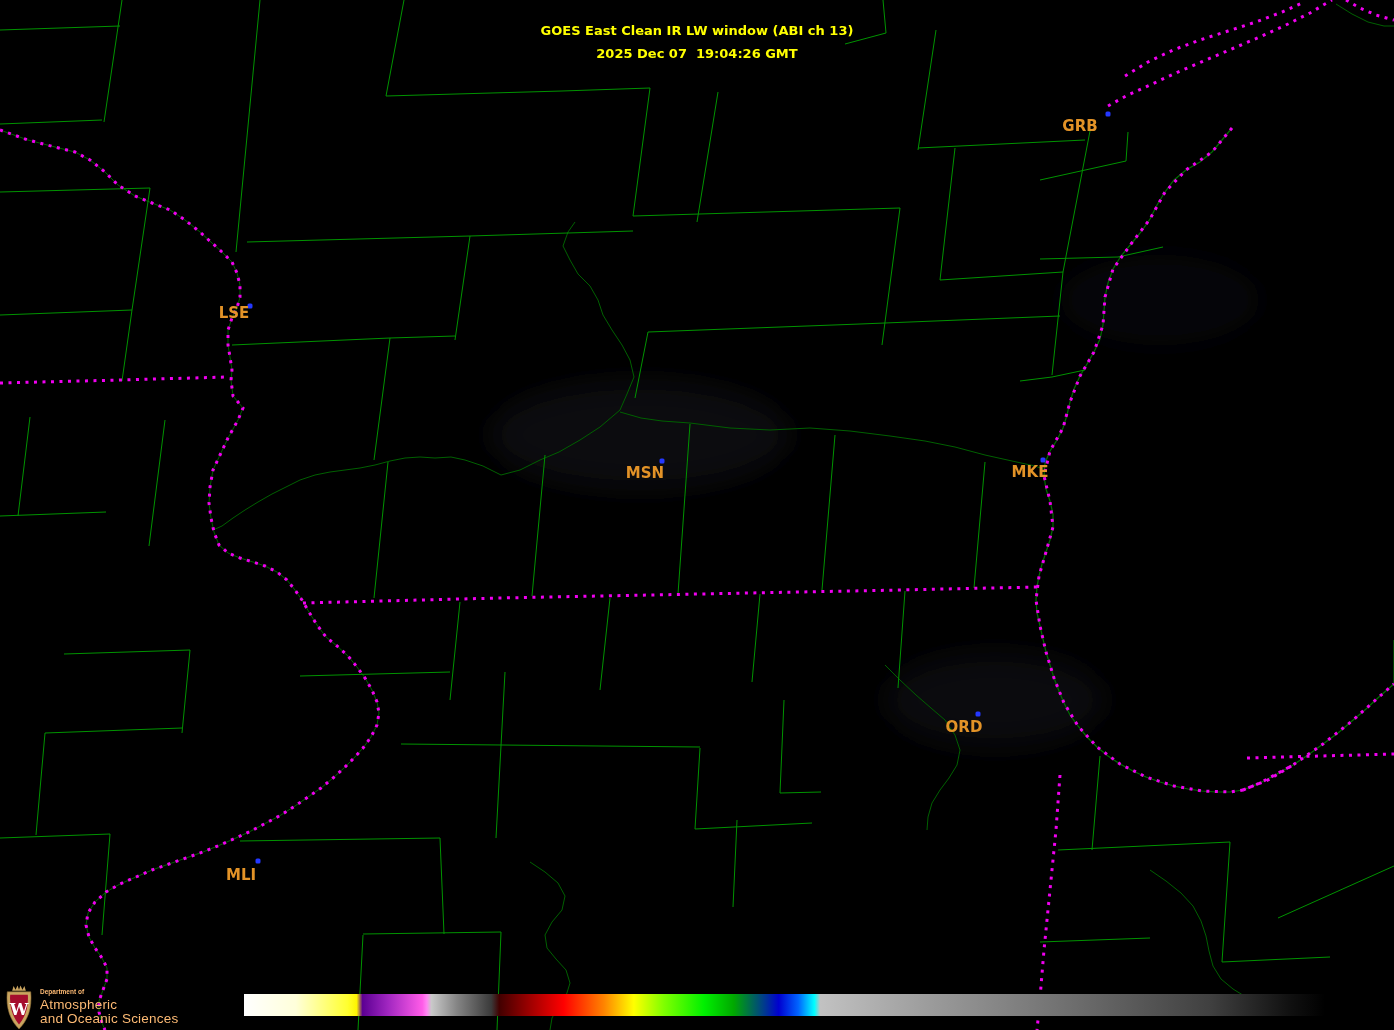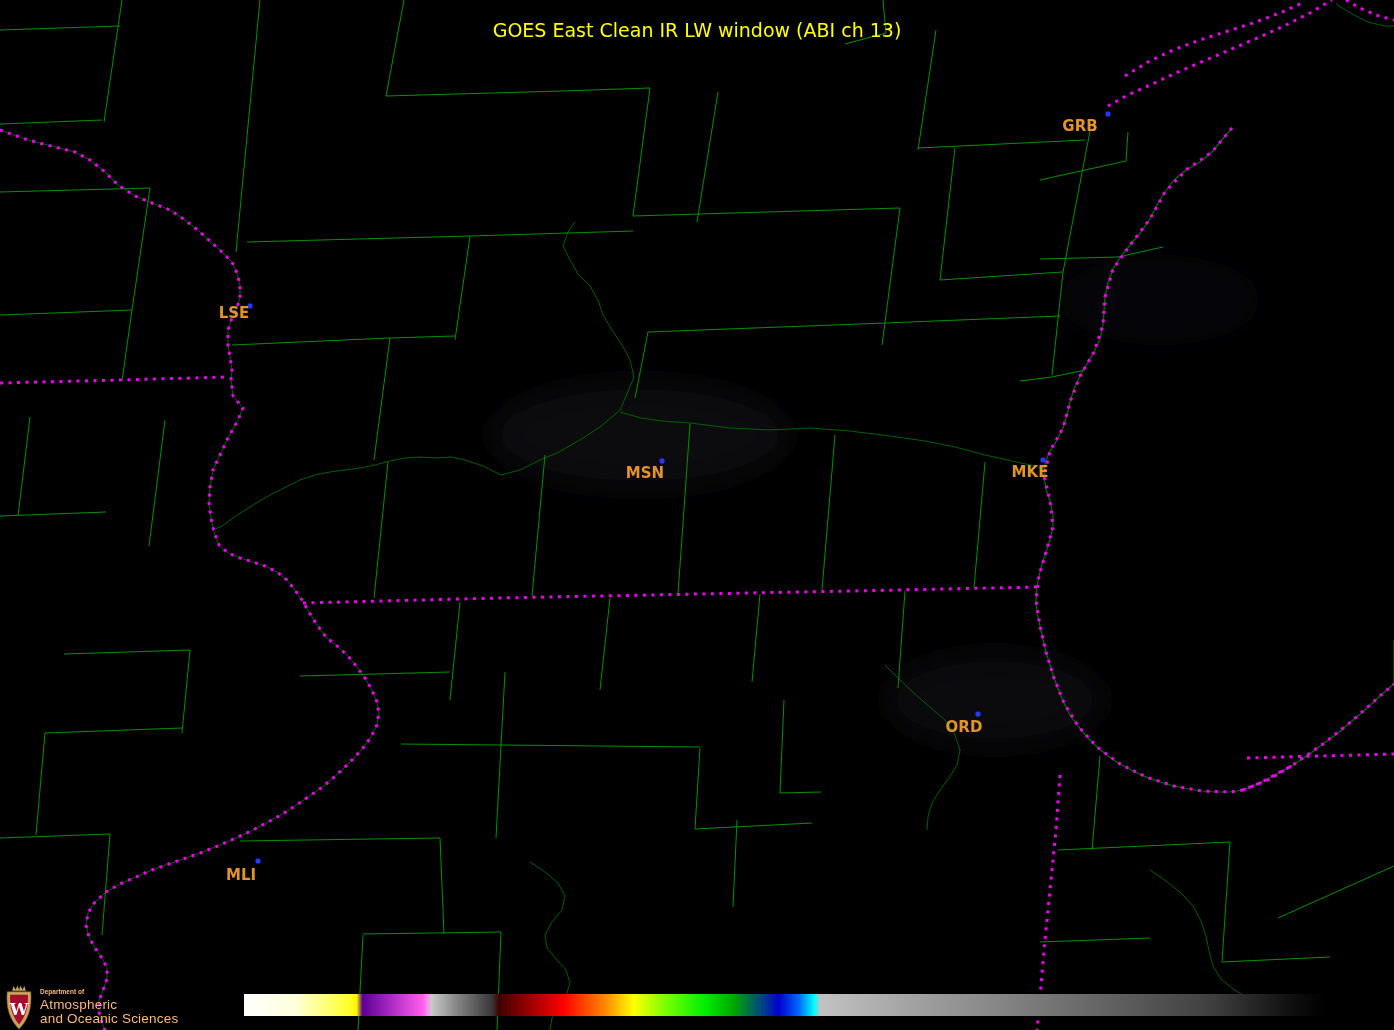--- a/index.html
+++ b/index.html
@@ -1,20 +1,20 @@
 <!DOCTYPE html>
 <html><head>
 <meta charset="utf-8">
 <style>
   html,body{margin:0;padding:0;background:#000;}
   .stage{position:relative;width:1394px;height:1030px;background:#000;overflow:hidden;
          font-family:"DejaVu Sans",sans-serif;}
   .map-svg{position:absolute;left:0;top:0;}
   .title-block{position:absolute;left:0;top:19px;width:100%;text-align:center;z-index:5;}
-  .title-line{font-family:"DejaVu Sans",sans-serif;font-weight:normal;font-size:19px;
+  .title-line{font-family:"DejaVu Sans",sans-serif;font-weight:bold;font-size:13px;
               line-height:23px;color:#ffff00;white-space:pre;}
   .colorbar{position:absolute;left:244px;top:994px;width:1150px;height:22px;z-index:4;}
   .logo{position:absolute;left:2px;top:983px;width:230px;height:47px;z-index:6;display:flex;}
   .logo-text{margin-left:4px;color:#cf1126;font-family:"Liberation Sans",sans-serif;line-height:1;}
   .logo-small{font-size:6.5px;margin-top:6px;margin-bottom:2px;font-weight:bold;}
   .logo-line{font-size:13.5px;margin-top:1px;letter-spacing:.2px;}
 </style>
 </head>
 <body>
 
@@ -134,20 +134,21 @@
         <text x="1030" y="477" text-anchor="middle" font-family="DejaVu Sans, sans-serif" font-size="15" font-weight="bold" fill="#e39327">MKE</text>
         <rect x="975.5" y="711.5" width="5" height="5" rx="1.5" fill="#2438ff"></rect>
         <text x="964" y="732" text-anchor="middle" font-family="DejaVu Sans, sans-serif" font-size="15" font-weight="bold" fill="#e39327">ORD</text>
         <rect x="255.5" y="858.5" width="5" height="5" rx="1.5" fill="#2438ff"></rect>
         <text x="241" y="880" text-anchor="middle" font-family="DejaVu Sans, sans-serif" font-size="15" font-weight="bold" fill="#e39327">MLI</text>
       </g>
   </svg>
 
   <div class="title-block">
     <div class="title-line" style="color: rgb(255, 255, 0);">GOES East Clean IR LW window (ABI ch 13)</div>
+    <div class="title-line" style="color: rgb(255, 255, 0);">2025 Dec 07  19:04:26 GMT</div>
   </div>
 
   <div class="colorbar" id="colorbar" style="left: 244px; top: 994px; width: 1150px; height: 22px; background: linear-gradient(90deg, rgb(255, 255, 255) 0%, rgb(255, 255, 218) 4.5%, rgb(255, 255, 48) 9%, rgb(253, 245, 0) 9.8%, rgb(92, 0, 147) 10.3%, rgb(160, 38, 192) 12.5%, rgb(255, 92, 232) 15.5%, rgb(255, 134, 242) 15.9%, rgb(201, 201, 201) 16.3%, rgb(133, 133, 133) 18.5%, rgb(58, 58, 58) 21.5%, rgb(66, 0, 0) 22.2%, rgb(163, 0, 0) 25%, rgb(255, 0, 0) 27.8%, rgb(255, 132, 0) 31.3%, rgb(255, 255, 0) 33.9%, rgb(128, 255, 0) 36.5%, rgb(0, 240, 0) 40%, rgb(0, 168, 0) 42.6%, rgb(0, 60, 140) 45.2%, rgb(0, 0, 208) 46.5%, rgb(0, 100, 255) 48.2%, rgb(0, 255, 255) 49.6%, rgb(194, 194, 194) 50.1%, rgb(154, 154, 154) 60%, rgb(110, 110, 110) 72%, rgb(64, 64, 64) 84%, rgb(16, 16, 16) 91%, rgb(0, 0, 0) 94%, rgb(0, 0, 0) 100%);"></div>
 
   <div class="logo">
     <svg width="34" height="47" viewBox="0 0 34 48">
       <polygon points="10,8 11.5,3 13.5,7 15.5,2.5 17,7 18.5,2.5 20.5,7 22.5,3 24,8" fill="#c9a45f"></polygon>
       <path d="M5,9 C3.5,26 8,38 17,47 C26,38 30.5,26 29,9 Z" fill="#c9a45f" stroke="#8a6c33" stroke-width="0.6"></path>
       <path d="M8,12 C7,26 11,35 17,42.5 C23,35 27,26 26,12 Z" fill="#a50d2d"></path>
       <text x="17" y="33" text-anchor="middle" font-family="DejaVu Serif, serif" font-weight="bold" font-size="17" fill="#ffffff">W</text>

